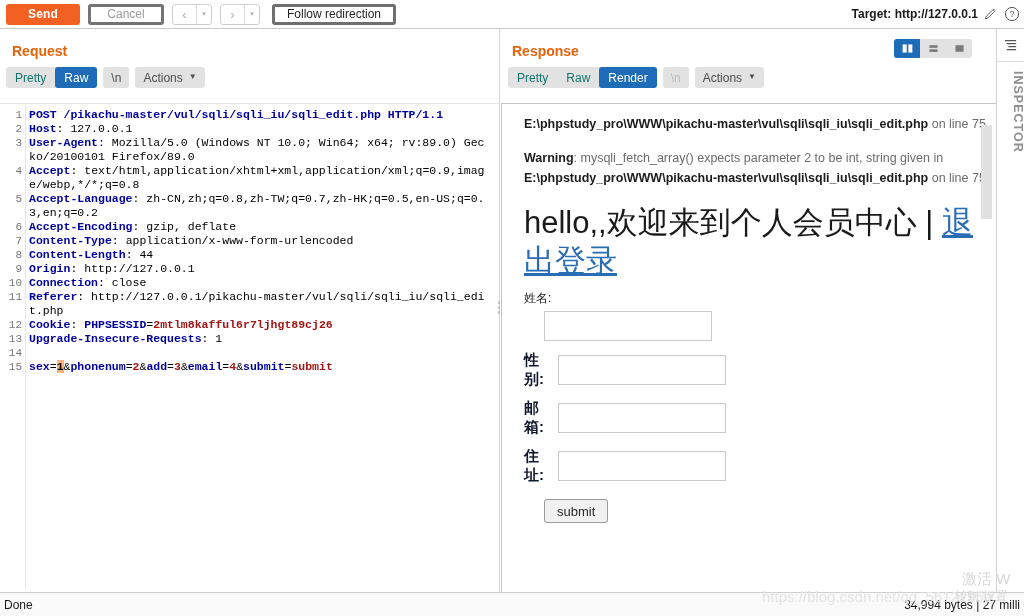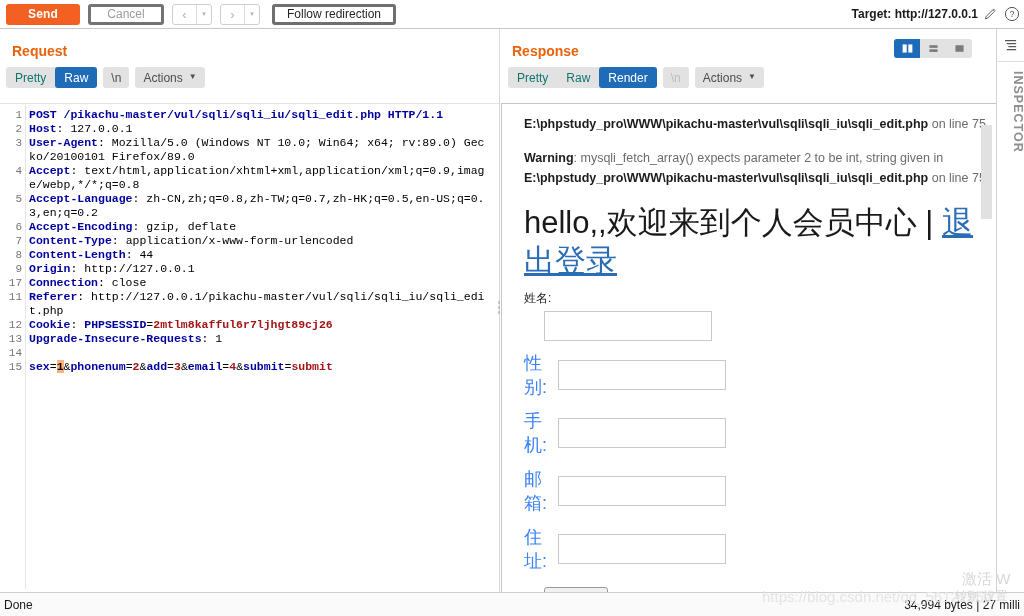--- a/index.html
+++ b/index.html
@@ -136,21 +136,21 @@
   .warn-block { font-size: 12.5px; color: #6b6b6b; line-height: 20px; margin-bottom: 14px; }
   .warn-block b { color: #1c1c1c; }
   .warn-path { color: #1c1c1c; font-weight: bold; }
   .resp-h1 {
     font-size: 31px; line-height: 38px; color: #1a1a1a; font-weight: normal;
     margin: 16px 0 10px 0;
   }
   .resp-h1 a { color: #2a6db5; text-decoration: underline; }
   .form-label { font-size: 12px; color: #1a1a1a; }
   .form-row { display: flex; align-items: center; margin-top: 10px; }
-  .form-row .lbl { font-size: 18px; color: #3b82f6; width: 34px; }
+  .form-row .lbl { font-size: 15px; color: #0f172a; width: 34px; font-weight: bold; }
   .form-row input {
     width: 168px; height: 30px; border: 1px solid #c9c9c9; background: #fff;
     font-family: "Liberation Sans", sans-serif; font-size: 13px; padding: 0 4px;
   }
   .name-field { margin: 4px 0 0 20px; }
   .submit-btn {
     margin: 14px 0 0 20px; height: 24px; padding: 0 12px;
     border: 1px solid #9a9a9a; border-radius: 3px; background: #f1f1f1;
     font-size: 13px; color: #2b2b2b; cursor: pointer;
   }
@@ -271,21 +271,21 @@
           <div>3</div>
           <div class="blank">.</div>
           <div>4</div>
           <div class="blank">.</div>
           <div>5</div>
           <div class="blank">.</div>
           <div>6</div>
           <div>7</div>
           <div>8</div>
           <div>9</div>
-          <div>17</div>
+          <div>10</div>
           <div>11</div>
           <div class="blank">.</div>
           <div>12</div>
           <div>13</div>
           <div>14</div>
           <div>15</div>
         </div>
       <div class="codebody" id="req-code"><div class="ln"><span class="k">POST /pikachu-master/vul/sqli/sqli_iu/sqli_edit.php HTTP/1.1</span></div><div class="ln"><span class="k">Host</span><span class="v">: 127.0.0.1</span></div><div class="ln"><span class="k">User-Agent</span><span class="v">: Mozilla/5.0 (Windows NT 10.0; Win64; x64; rv:89.0) Gecko/20100101 Firefox/89.0</span></div><div class="ln"><span class="k">Accept</span><span class="v">: text/html,application/xhtml+xml,application/xml;q=0.9,image/webp,*/*;q=0.8</span></div><div class="ln"><span class="k">Accept-Language</span><span class="v">: zh-CN,zh;q=0.8,zh-TW;q=0.7,zh-HK;q=0.5,en-US;q=0.3,en;q=0.2</span></div><div class="ln"><span class="k">Accept-Encoding</span><span class="v">: gzip, deflate</span></div><div class="ln"><span class="k">Content-Type</span><span class="v">: application/x-www-form-urlencoded</span></div><div class="ln"><span class="k">Content-Length</span><span class="v">: 44</span></div><div class="ln"><span class="k">Origin</span><span class="v">: http://127.0.0.1</span></div><div class="ln"><span class="k">Connection</span><span class="v">: close</span></div><div class="ln"><span class="k">Referer</span><span class="v">: http://127.0.0.1/pikachu-master/vul/sqli/sqli_iu/sqli_edit.php</span></div><div class="ln"><span class="k">Cookie</span><span class="v">: </span><span class="blu">PHPSESSID</span><span class="v">=</span><span class="red">2mtlm8kafful6r7ljhgt89cj26</span></div><div class="ln"><span class="k">Upgrade-Insecure-Requests</span><span class="v">: 1</span></div><div class="ln">&nbsp;</div><div class="ln"><span class="blu">sex</span><span class="v">=</span><span class="hl">1</span><span class="v">&amp;</span><span class="blu">phonenum</span><span class="v">=</span><span class="red">2</span><span class="v">&amp;</span><span class="blu">add</span><span class="v">=</span><span class="red">3</span><span class="v">&amp;</span><span class="blu">email</span><span class="v">=</span><span class="red">4</span><span class="v">&amp;</span><span class="blu">submit</span><span class="v">=</span><span class="red">submit</span></div></div>
     </div>
 
@@ -367,24 +367,20 @@
       </div>
 
       <div class="form-label">姓名:</div>
       <input class="name-field" type="text" style="width: 168px; height: 30px; border: 1px solid rgb(201, 201, 201);">
 
       <div class="form-row">
         <div class="lbl">性别:</div>
         <input type="text" style="">
       </div>
       <div class="form-row">
-        <div class="lbl">手机:</div>
-        <input type="text" style="">
-      </div>
-      <div class="form-row">
         <div class="lbl">邮箱:</div>
         <input type="text" style="">
       </div>
       <div class="form-row">
         <div class="lbl">住址:</div>
         <input type="text" style="">
       </div>
 
       <div class="submit-btn" style="display:inline-flex;align-items:center;">submit</div>
     </div>

